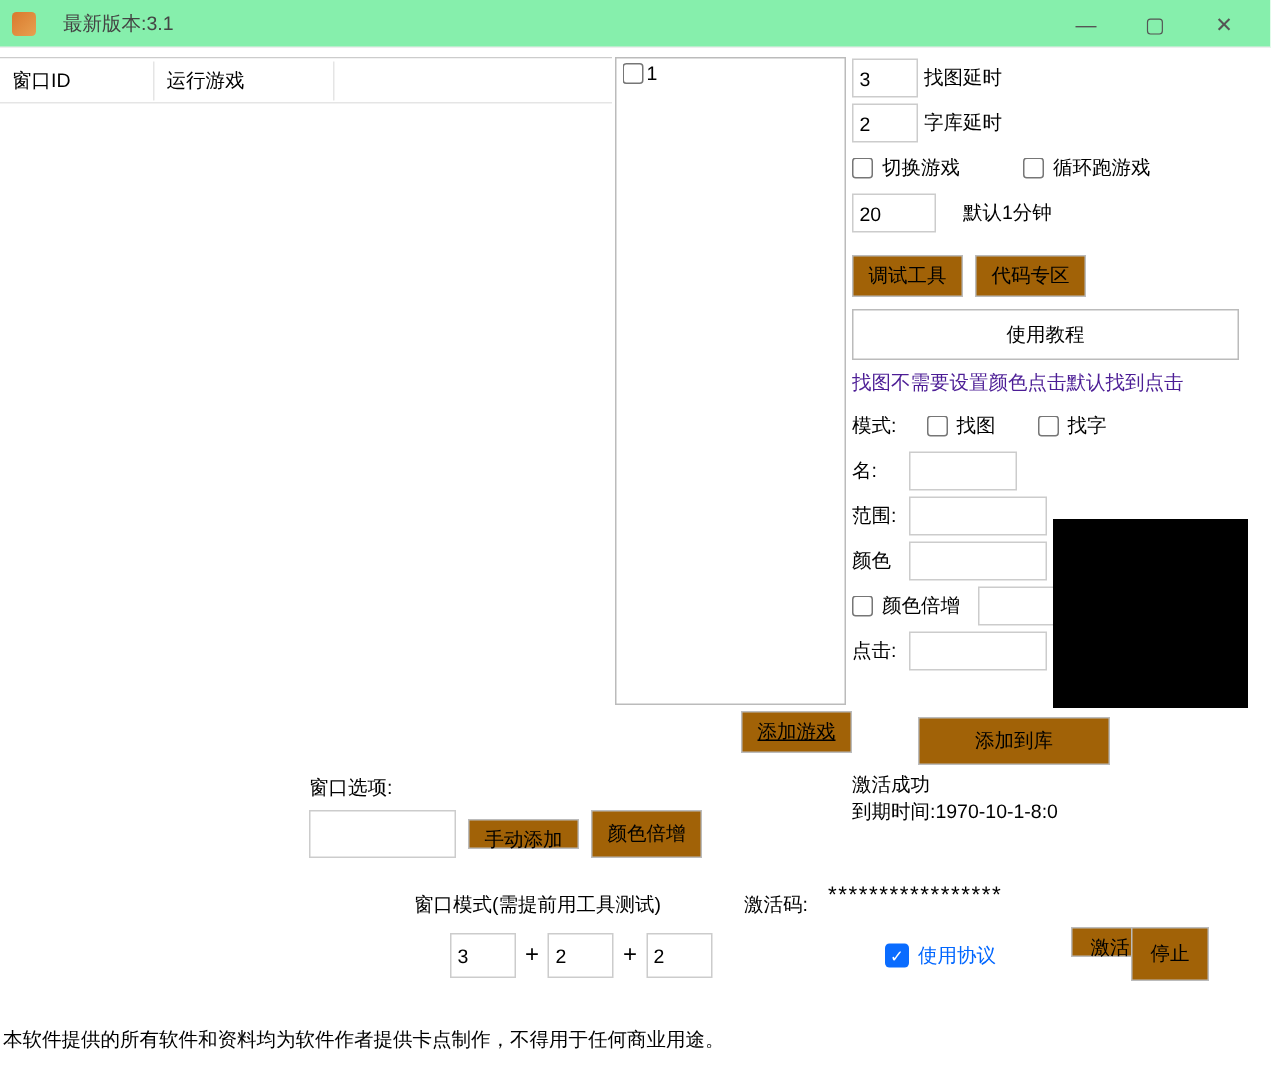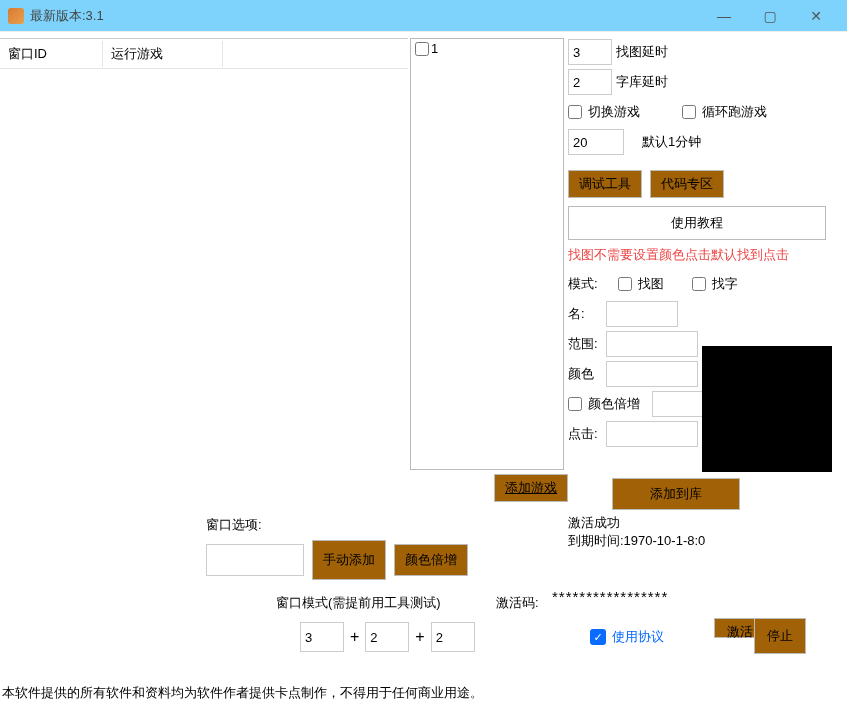--- a/index.html
+++ b/index.html
@@ -11,22 +11,23 @@
   width: 847px;
   height: 716px;
   overflow: hidden;
   position: relative;
 }
 .titlebar {
   height: 32px;
   display: flex;
   align-items: center;
   padding: 0 8px;
-  background: #7dd3fc;
+  background: #86efac;
   border-bottom: 1px solid #eee;
+  gap: 12px;
 }
 .titlebar .icon {
   width: 16px; height: 16px;
   background: linear-gradient(135deg, #d97a2e, #e8a050);
   border-radius: 3px;
   margin-right: 6px;
 }
 .titlebar .title { flex: 1; color: #444; font-size: 13px; }
 .winbtns { display: flex; gap: 0; }
 .winbtn {
@@ -100,21 +101,21 @@
   font-family: inherit; font-size: 13px;
   cursor: pointer;
 }
 .btn-wide {
   width: 258px; height: 34px;
   border: 1px solid #bbb;
   background: #fff;
   display: flex; align-items: center; justify-content: center;
   cursor: pointer;
 }
-.red-text { color: #ef4444; font-size: 13px; margin: 6px 0; }
+.red-text { color: #4c1d95; font-size: 13px; margin: 6px 0; }
 .black-box {
   position: absolute;
   left: 702px; top: 314px;
   width: 130px; height: 126px;
   background: #000;
 }
 
 
 .add-game {
   position: absolute;
@@ -277,21 +278,21 @@
 
   <div class="act-status">
     <div>激活成功</div>
     <div>到期时间:1970-10-1-8:0</div>
   </div>
 
   <div class="win-opts">
     <div class="hdr">窗口选项:</div>
     <div class="row2">
       <input class="txt-input" style="width: 98px; height: 32px;" value="">
-      <button class="btn" style="height:40px">手动添加</button>
+      <button class="btn" style="height:20px">手动添加</button>
       <button class="btn" style="height:32px">颜色倍增</button>
     </div>
   </div>
 
   <div class="mode-label">窗口模式(需提前用工具测试)</div>
   <div class="mode-inputs">
     <input class="num-input" style="width: 44px; height: 30px;" value="3">
     <span class="plus">+</span>
     <input class="num-input" style="width: 44px; height: 30px;" value="2">
     <span class="plus">+</span>

